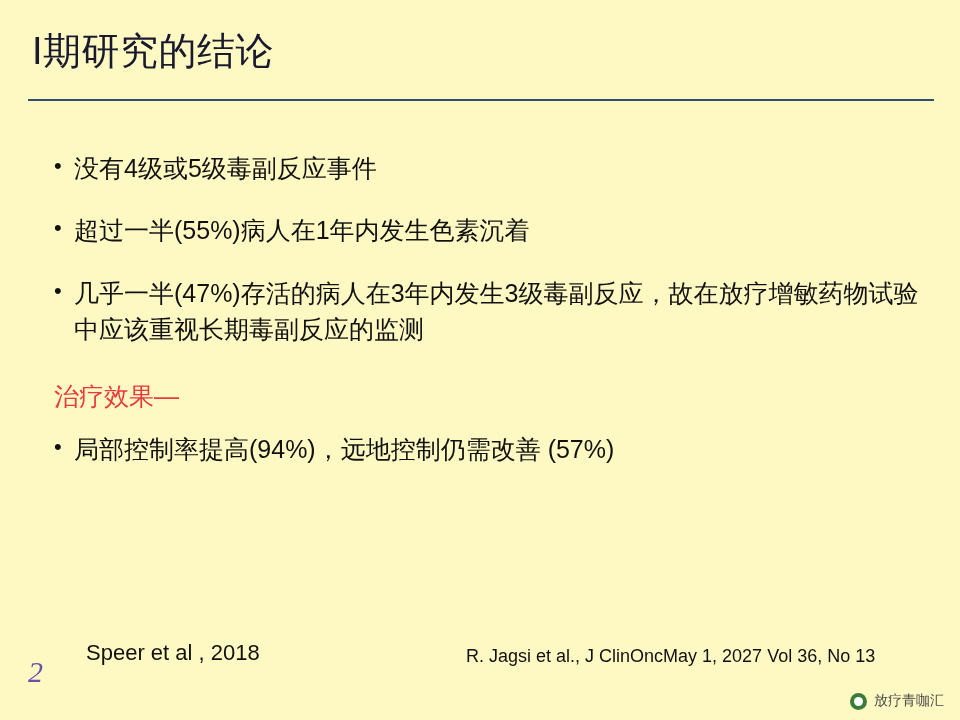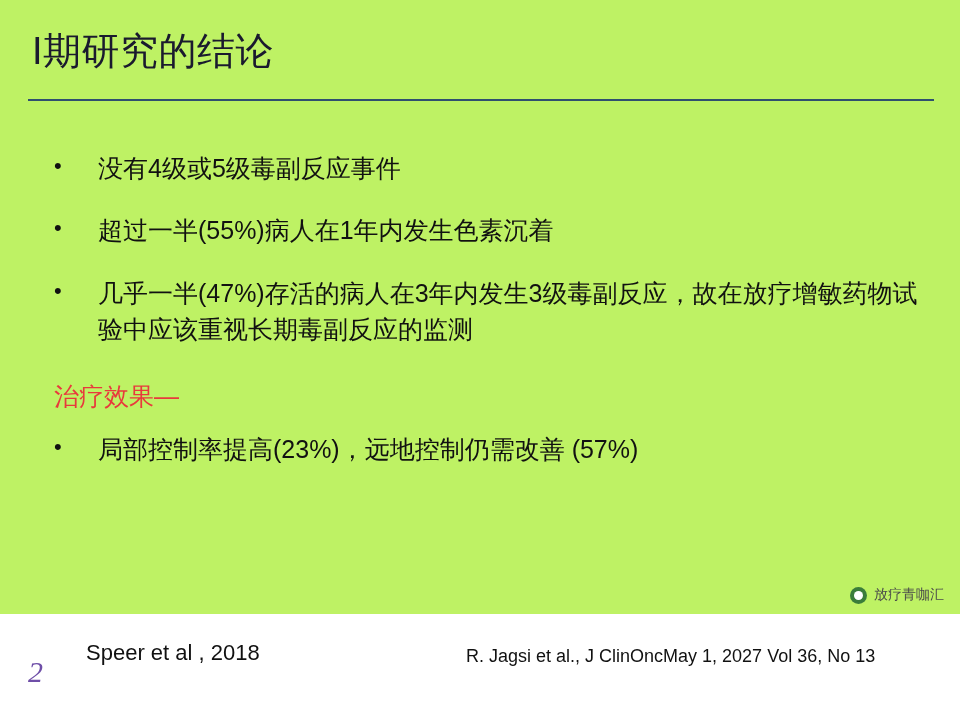--- a/index.html
+++ b/index.html
@@ -11,22 +11,22 @@
     height: 720px;
     background: #ffffff;
     font-family: "Liberation Sans", sans-serif;
     overflow: hidden;
     position: relative;
   }
   .slide {
     position: absolute;
     left: 0; top: 0;
     width: 960px;
-    height: 614px;
-    background: #bef264;
+    height: 720px;
+    background: #fef9c3;
   }
   .title {
     position: absolute;
     left: 32px;
     top: 26px;
     font-size: 38px;
     color: #1a1a2e;
     letter-spacing: 0.5px;
     white-space: nowrap;
   }
@@ -64,21 +64,20 @@
   }
   .bullet .dot {
     flex: 0 0 auto;
     width: 20px;
     font-size: 22px;
     line-height: 1.45;
     color: #111111;
   }
   .bullet .text {
     flex: 1 1 auto;
-    margin-left: 24px;
   }
   .footer-left {
     position: absolute;
     left: 86px;
     top: 640px;
     font-size: 22px;
     color: #111111;
     white-space: nowrap;
   }
   .footer-right {
@@ -153,21 +152,21 @@
 
     <div class="bullet">
       <span class="dot">•</span>
       <span class="text">几乎一半(47%)存活的病人在3年内发生3级毒副反应，故在放疗增敏药物试验中应该重视长期毒副反应的监测</span>
     </div>
 
     <div class="section-head second">治疗效果—</div>
 
     <div class="bullet">
       <span class="dot">•</span>
-      <span class="text">局部控制率提高(23%)，远地控制仍需改善 (57%)</span>
+      <span class="text">局部控制率提高(94%)，远地控制仍需改善 (57%)</span>
     </div>
 
   </div>
 
   <div class="page-number">2</div>
   <div class="footer-left">Speer et al , 2018</div>
   <div class="footer-right">R. Jagsi et al., J ClinOncMay 1, 2027 Vol 36, No 13</div>
 
   <div class="watermark">
     <span class="wm-logo"></span>

